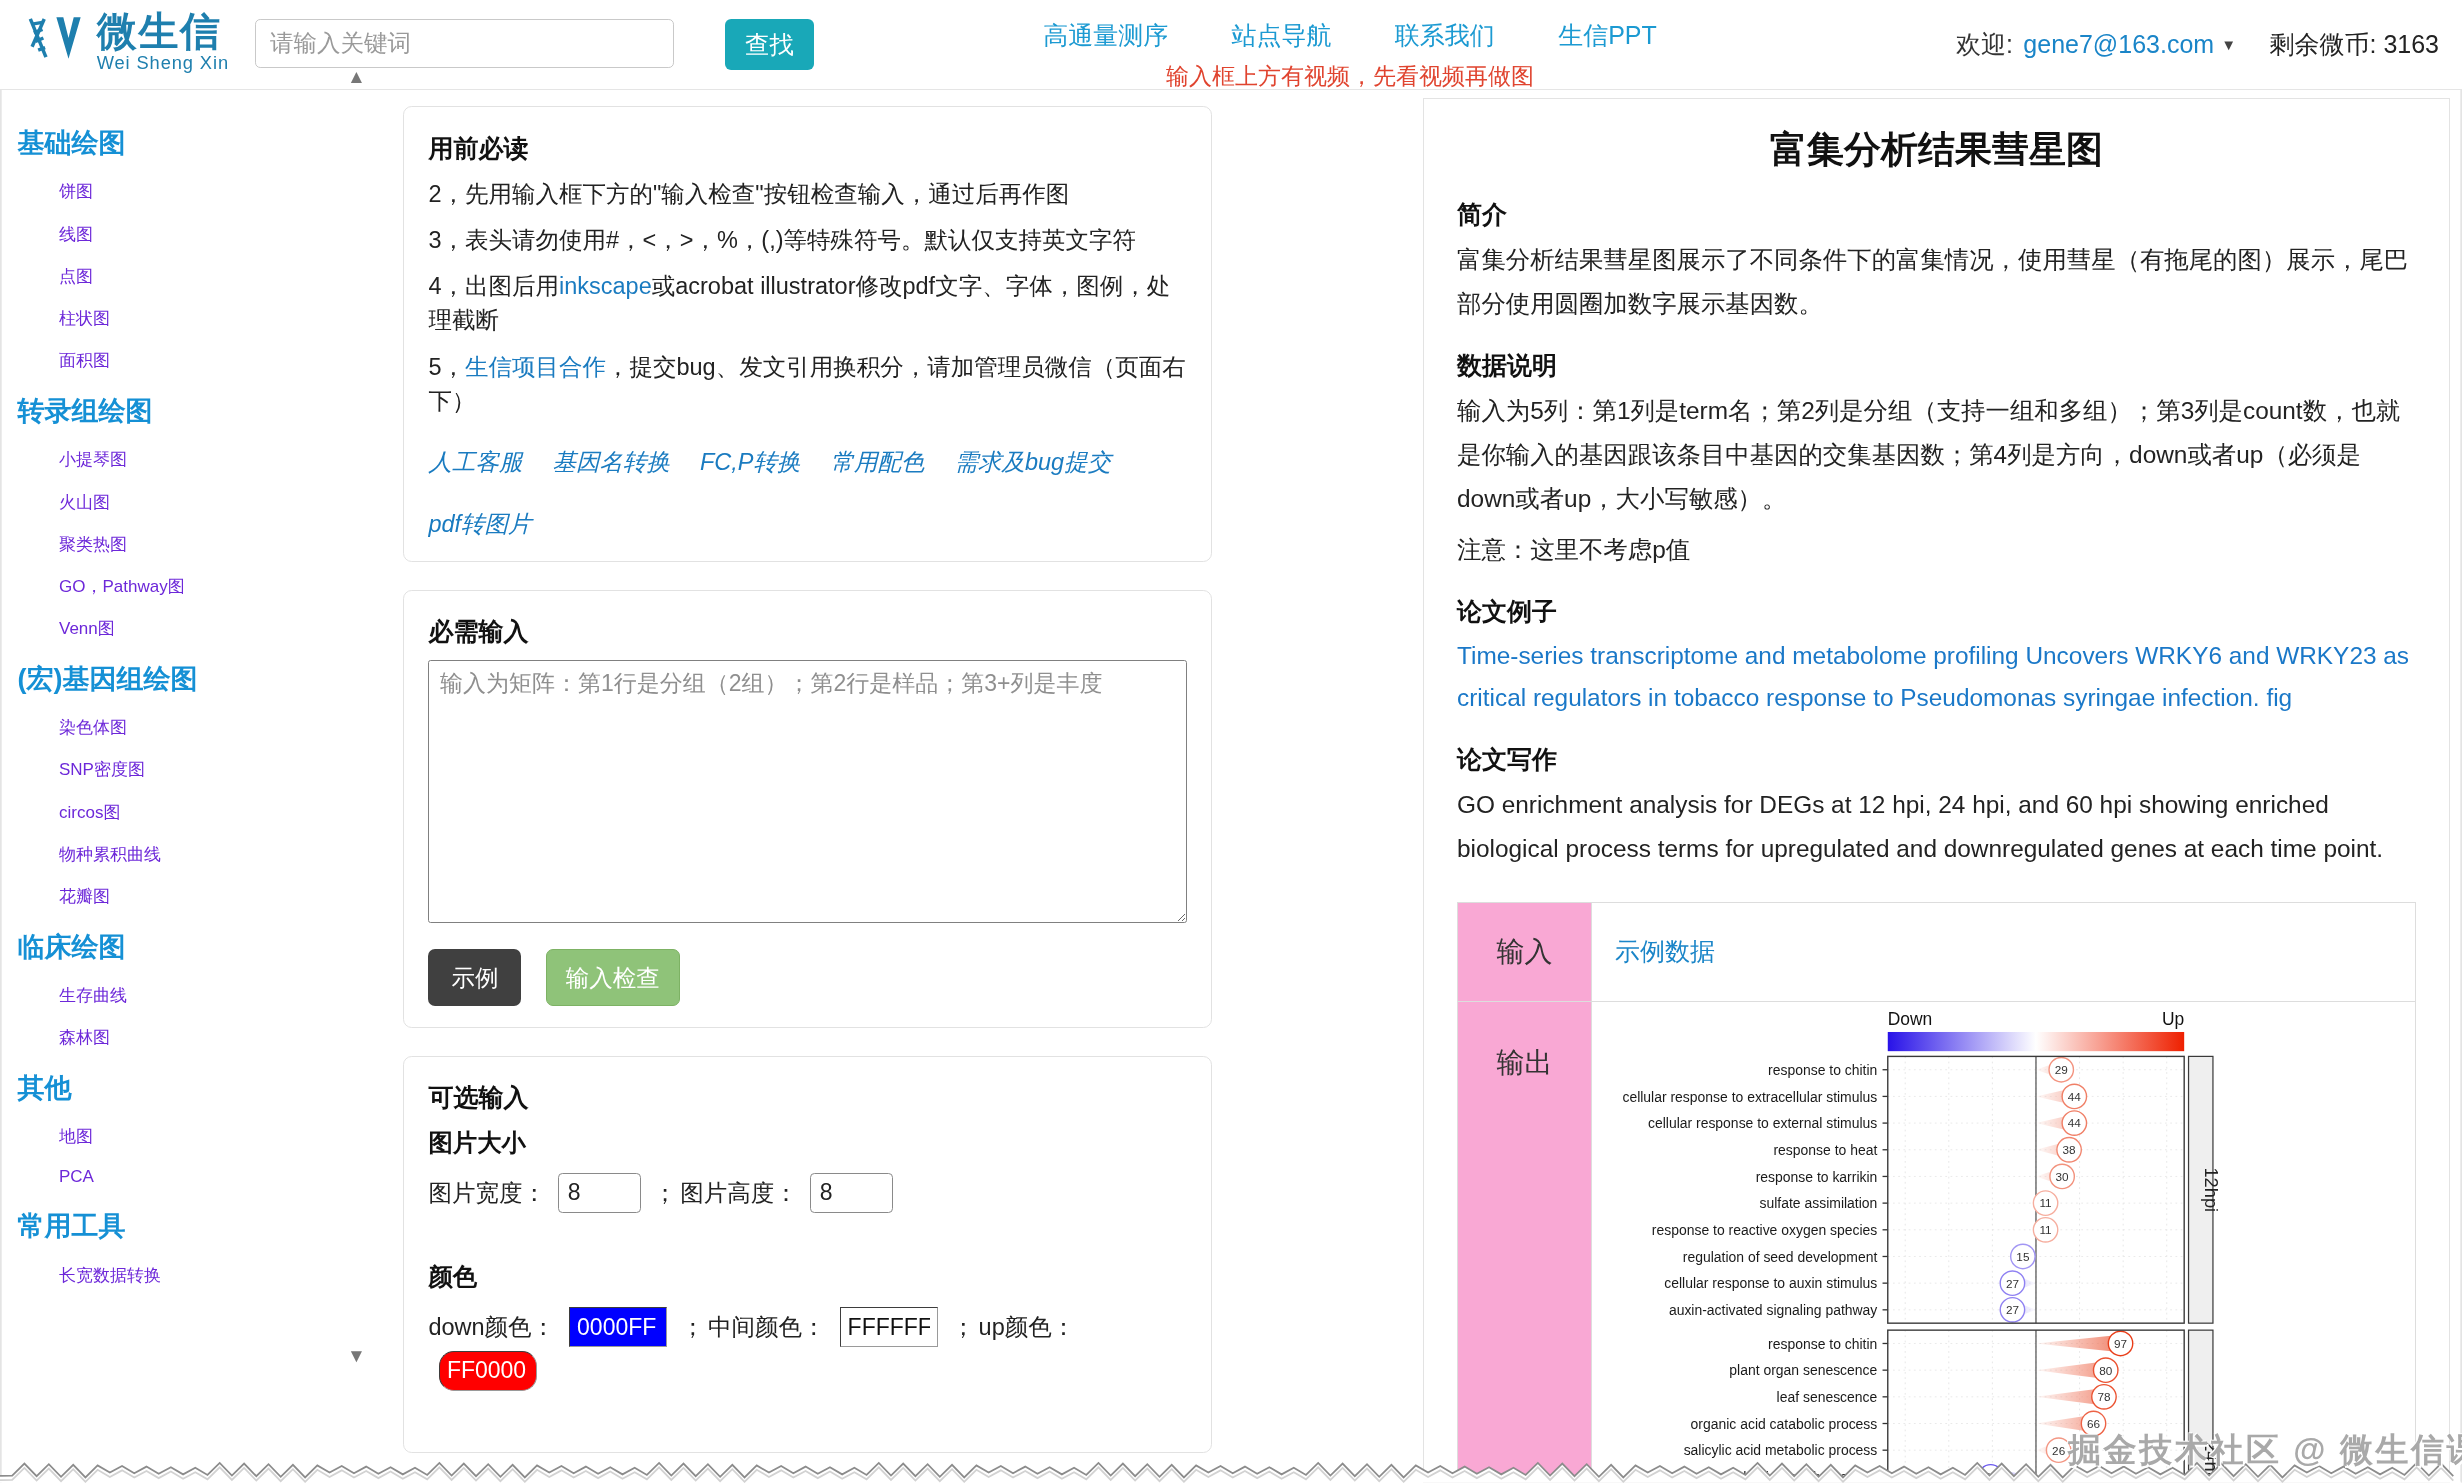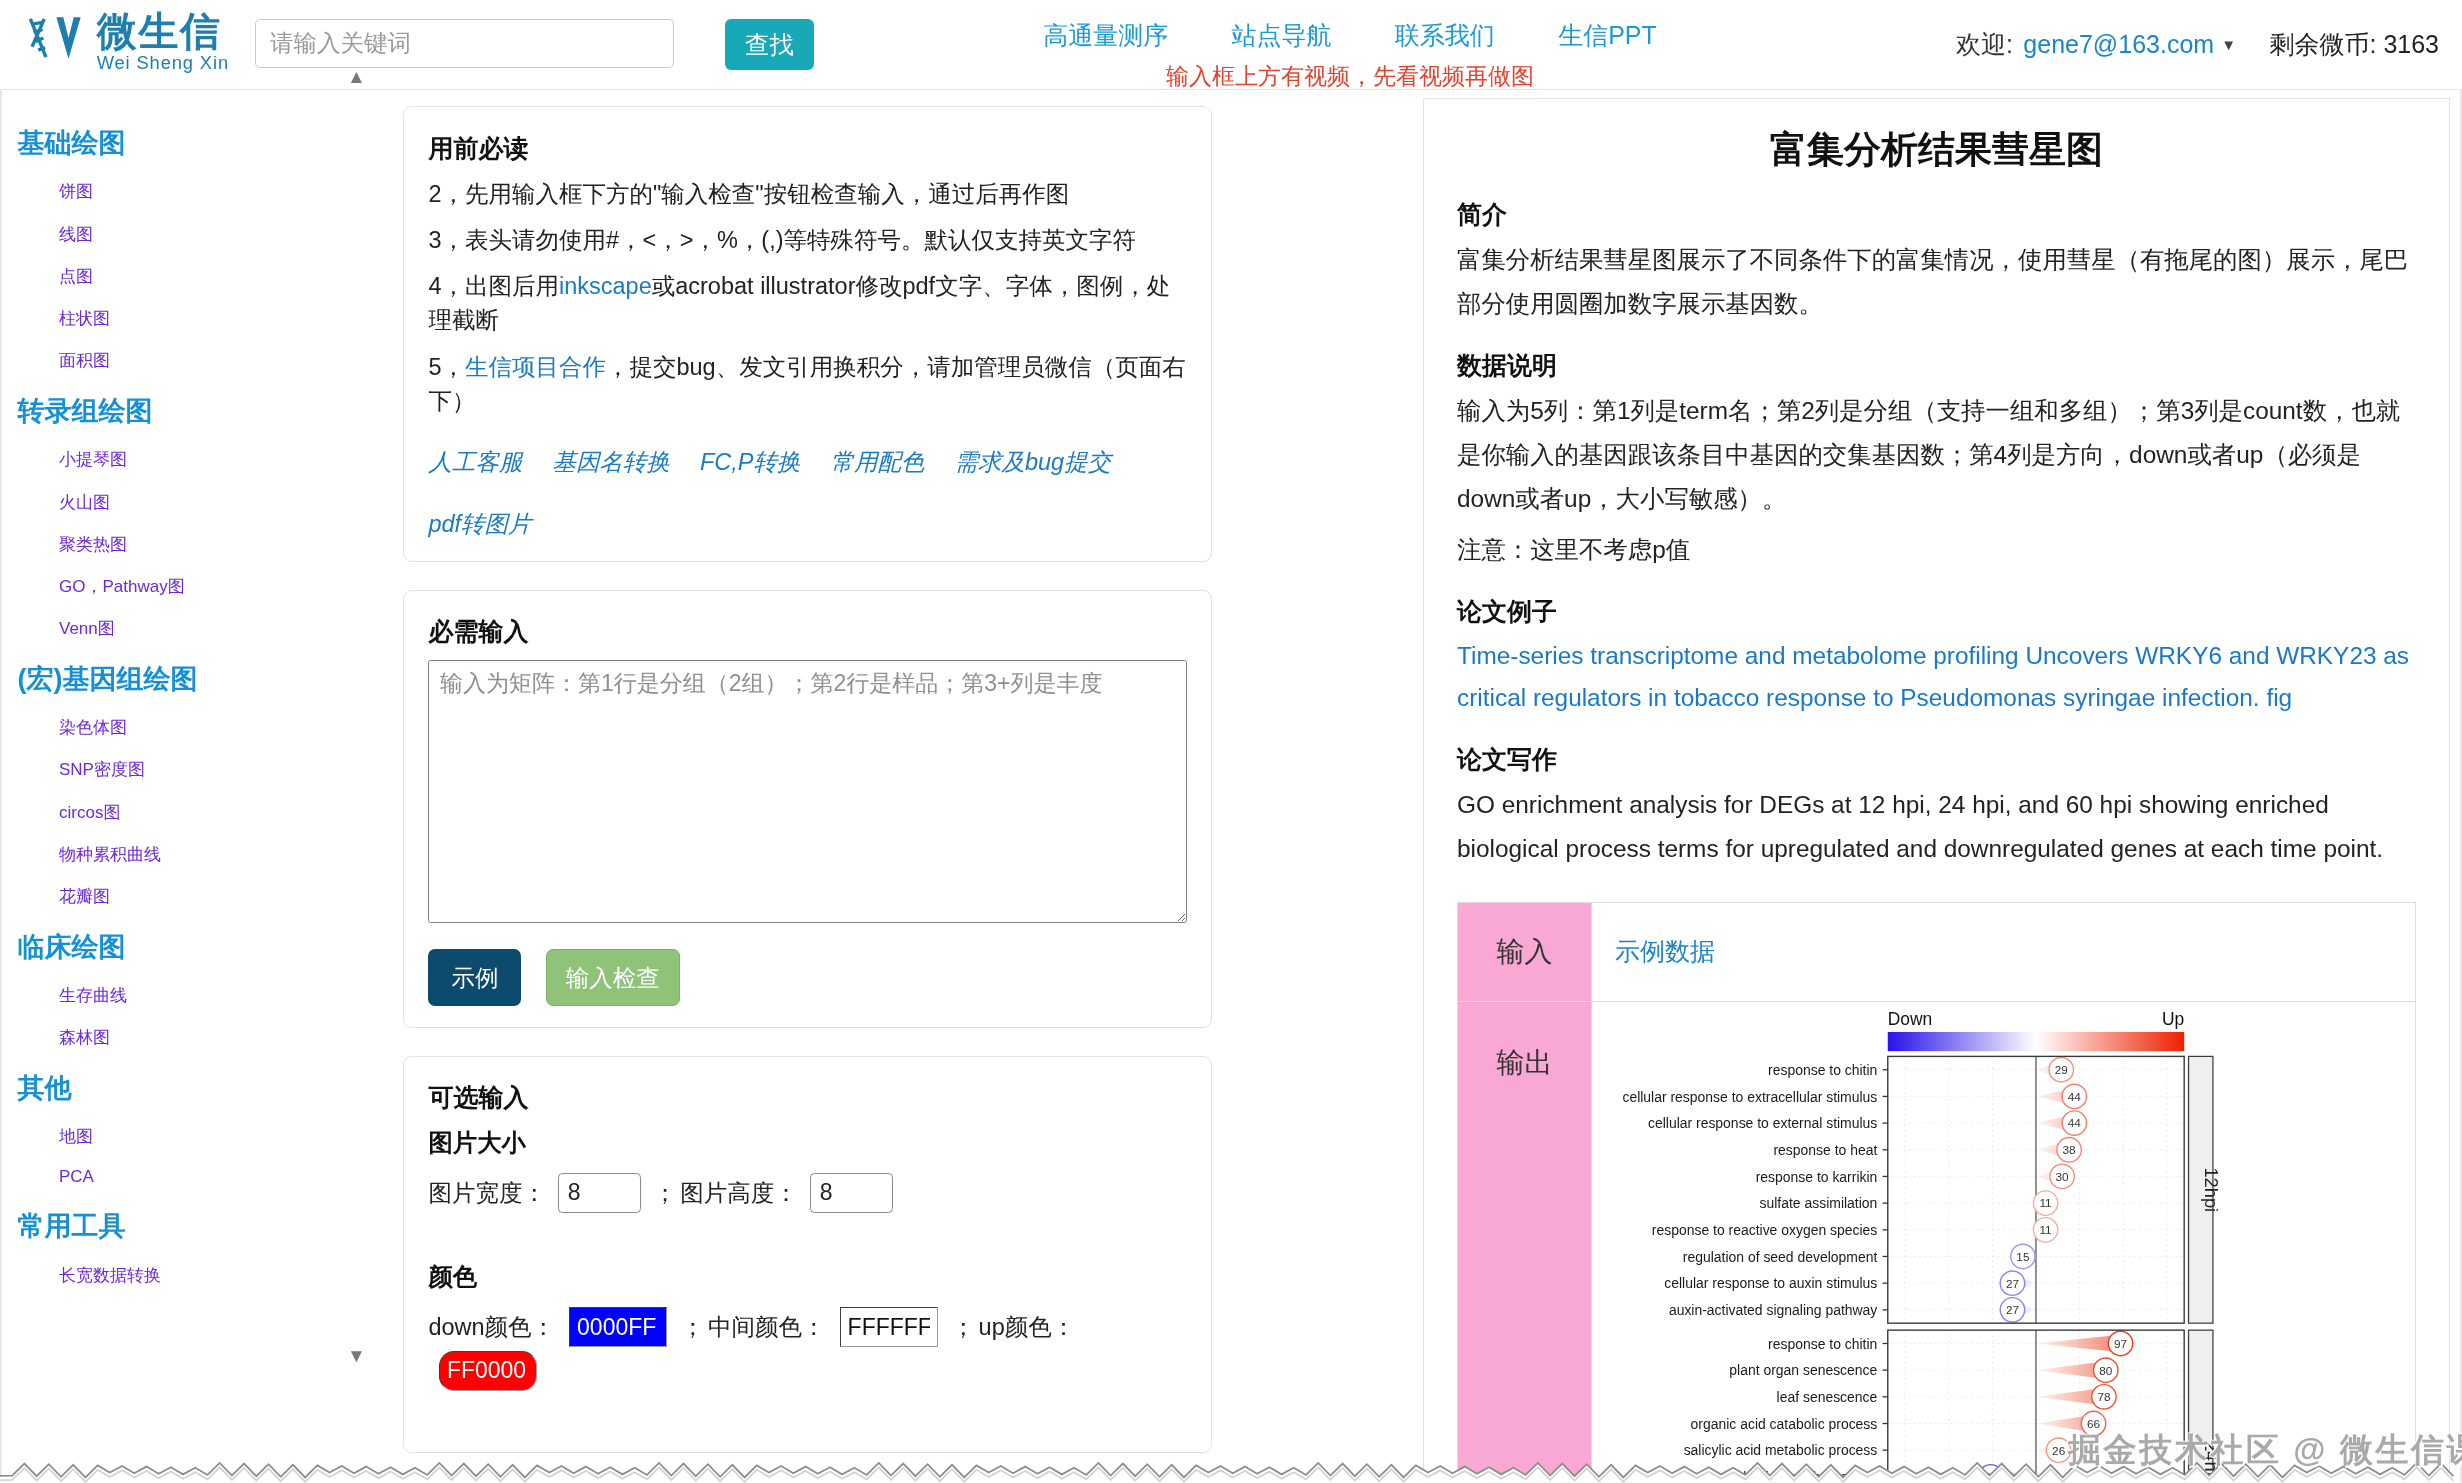--- a/index.html
+++ b/index.html
@@ -38,21 +38,21 @@
   .card{border:0.9px solid #e2e2e2;border-radius:8.7px;background:#fff;padding:21px 24.4px;margin-bottom:28px;box-sizing:border-box;}
   .card h3{margin:3.5px 0 12.2px;font-size:25px;color:#111;font-weight:700;}
   .line{font-size:23.5px;color:#222;margin:12.2px 0;line-height:1.45;}
   .inline-link{color:#1a7bc0;text-decoration:none;cursor:pointer;}
   .quick{display:flex;gap:30px;margin-top:28px;font-size:23.5px;flex-wrap:wrap;}
   .quick a{color:#1a7bc0;text-decoration:none;cursor:pointer;font-style:italic;}
   textarea{width:100%;height:263px;box-sizing:border-box;border:0.9px solid #808080;border-radius:2.6px;
            font:23px "Liberation Sans",sans-serif;color:#333;padding:7px 10.5px;resize:vertical;background:#fff;}
   textarea::placeholder{color:#8f8f8f;}
   .btn-row{display:flex;gap:24.4px;margin-top:23px;}
-  .btn-blue{background:#0c4a6e;color:#fff;border:0;border-radius:7px;font:23.5px "Liberation Sans",sans-serif;padding:11.3px 23px;cursor:pointer;}
+  .btn-blue{background:#404040;color:#fff;border:0;border-radius:7px;font:23.5px "Liberation Sans",sans-serif;padding:11.3px 23px;cursor:pointer;}
   .btn-green{background:#8fc379;color:#fff;border:0.9px solid #7db264;border-radius:7px;font:23.5px "Liberation Sans",sans-serif;padding:11.3px 19px;cursor:pointer;}
   .subhead{font-size:24.4px;font-weight:700;margin:8.7px 0 5.2px;color:#111;}
   .opt-row{display:flex;align-items:center;font-size:23.5px;color:#222;margin:14px 0;flex-wrap:wrap;gap:3.5px;}
   .sp{height:26px;}
   .inp{height:40px;border:0.9px solid #8a8a8a;border-radius:4.4px;font:23px "Liberation Sans",sans-serif;
        padding:0 8.7px;box-sizing:border-box;color:#222;background:#fff;}
   .w95{width:83px;margin:0 8.7px;}
   .cswatch{width:98px;height:40px;border:1.7px solid;border-color:#3d3d3d #9a9a9a #9a9a9a #3d3d3d;
        font:23px "Liberation Sans",sans-serif;padding:0 7px;box-sizing:border-box;margin:0 10.5px;}
   .cs-down{background:#0000FF;color:#fff;}

